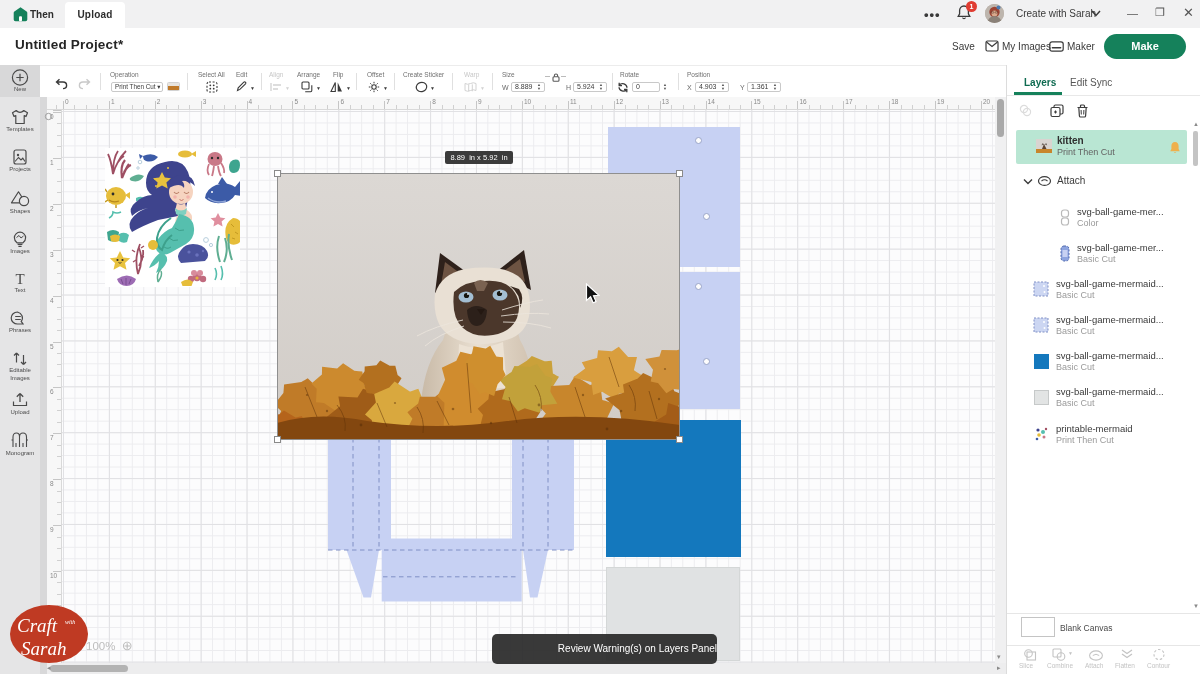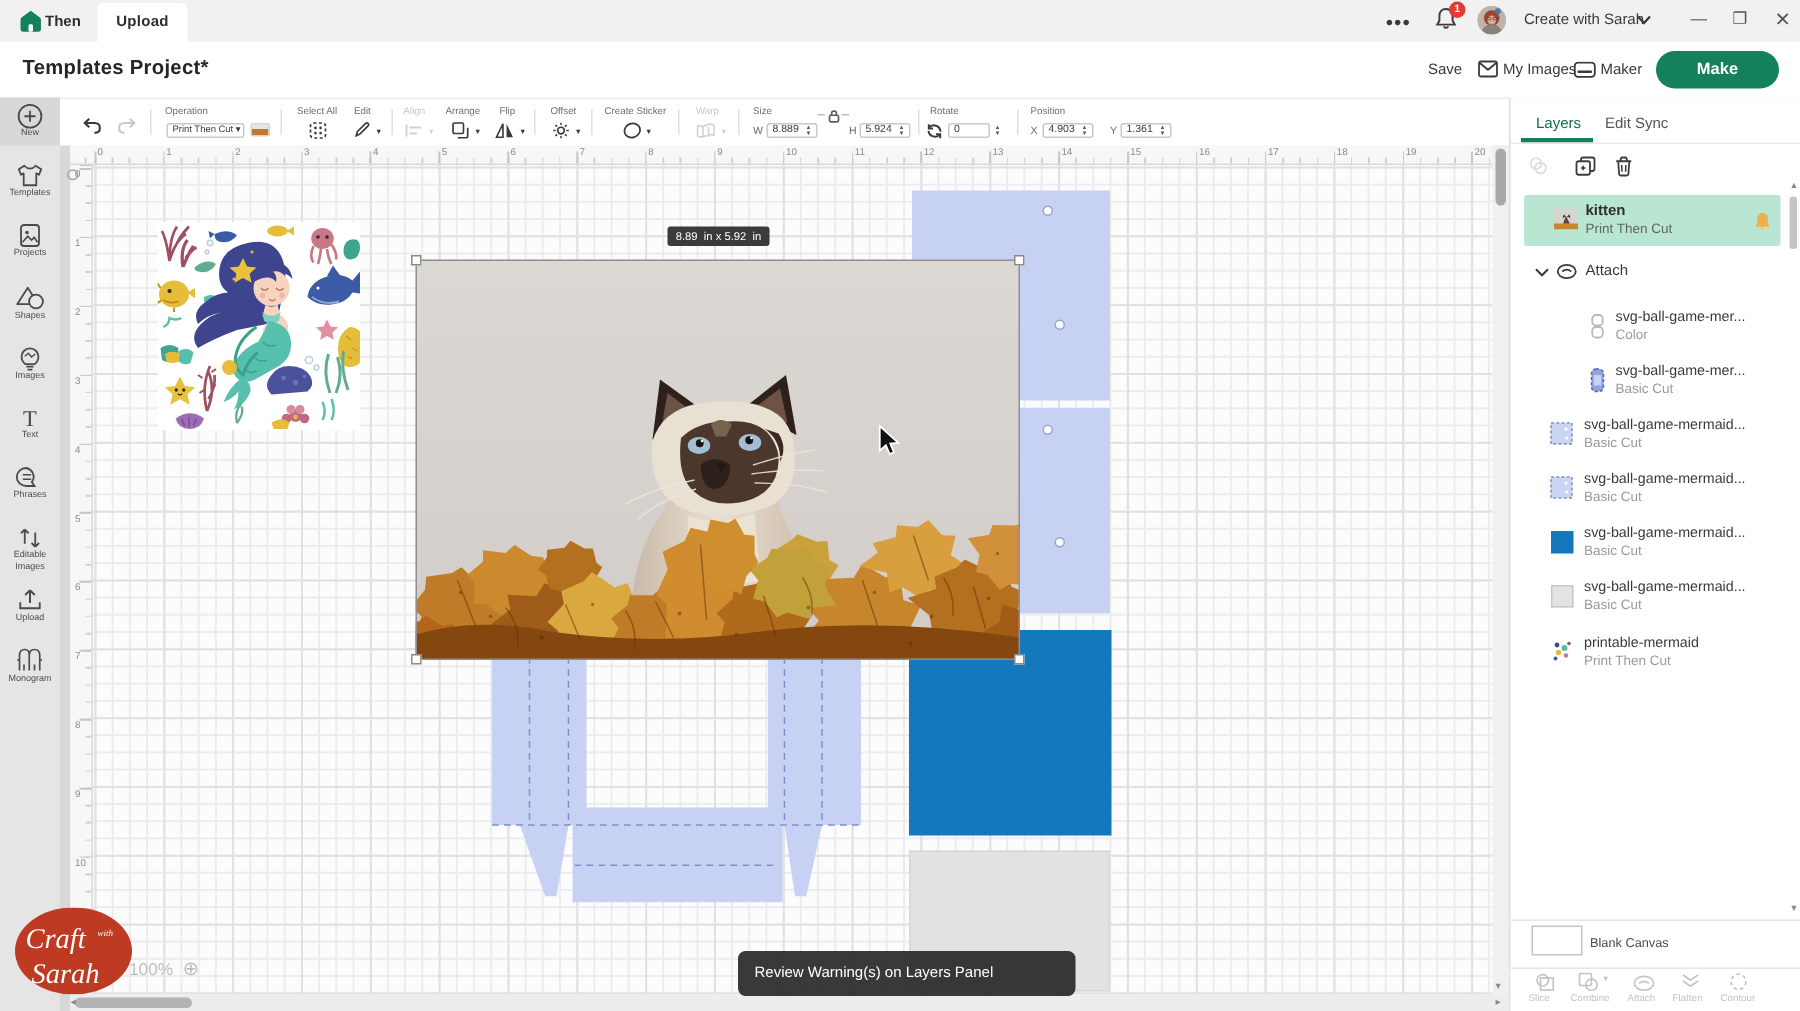--- a/index.html
+++ b/index.html
@@ -62,21 +62,21 @@
   #vsb-thumb { position:absolute; left:997px; top:99px; width:7px; height:38px; background:#a9a9a9; border-radius:4px; }
   #hsb { position:absolute; left:47px; top:663px; width:959px; height:11px; background:#ededee; }
   #hsb-thumb { position:absolute; left:50px; top:665px; width:78px; height:7px; background:#b3b3b3; border-radius:4px; }
 
   
   #rpanel { position:absolute; left:1006px; top:65px; width:194px; height:609px; background:#fff; border-left:1px solid #dcdcdc; }
   .lname { font-size:9.5px; color:#3a3a3a; }
   .lsub  { font-size:9px; color:#9a9a9a; }
 
   
-  #toast { position:absolute; left:492px; top:634px; width:225px; height:30px; background:#2b2b2bee; border-radius:5px; color:#fff; font-size:10px; line-height:30px; padding-left:11px; }
+  #toast { position:absolute; left:492px; top:634px; width:225px; height:30px; background:#2b2b2bee; border-radius:5px; color:#fff; font-size:10px; line-height:30px; padding-left:11px;text-align:right; }
   #logo { position:absolute; left:10px; top:605px; width:78px; height:58px; }
   #zoomctl { position:absolute; left:86px; top:638px; font-size:11.5px; color:#bdbdbd; }
 </style>
 </head>
 <body>
 <div id="app">
 
   <div id="topbar"></div>
   <div id="tab-canvas">Upload</div>
   <svg class="abs" style="left:12px;top:6px" width="17" height="17" viewBox="0 0 17 17">
@@ -103,21 +103,21 @@
   </div>
   <div id="uname">Create with Sarah</div>
   <svg class="abs" style="left:1091px;top:10px" width="10" height="7" viewBox="0 0 10 7">
       <path d="M1 1 L5 5.4 L9 1" fill="none" stroke="#3a3a3a" stroke-width="1.5"></path>
     </svg>
   <div class="winbtn" style="left:1127px;">—</div>
   <div class="winbtn" style="left:1155px;top:6px;">❐</div>
   <div class="winbtn" style="left:1183px;font-size:13px;top:5px;">✕</div>
 
   <div id="titlebar"></div>
-  <div id="proj-title">Templates Project*</div>
+  <div id="proj-title">Untitled Project*</div>
   <div class="tb-act" style="left:952px;">Save</div>
   <svg class="abs" style="left:985px;top:40px" width="14" height="12" viewBox="0 0 14 12">
       <rect x="1" y="1" width="12" height="10" rx="1.5" fill="none" stroke="#3a3a3a" stroke-width="1.2"></rect>
       <path d="M1.5 2 L7 6.5 L12.5 2" fill="none" stroke="#3a3a3a" stroke-width="1.2"></path>
     </svg>
   <div class="tb-act" style="left:1002px;">My Images</div>
   <svg class="abs" style="left:1049px;top:41px" width="15" height="11" viewBox="0 0 15 11">
       <rect x="0.8" y="0.8" width="13.4" height="9.4" rx="2.2" fill="none" stroke="#3a3a3a" stroke-width="1.2"></rect>
       <path d="M3.4 6.8 L11.6 6.8" stroke="#3a3a3a" stroke-width="1.6" stroke-linecap="round"></path>
     </svg>
@@ -575,21 +575,21 @@
 
   <div id="vsb"></div>
   <div id="vsb-thumb"></div>
   <div id="hsb"></div>
   <div id="hsb-thumb"></div>
   <div class="abs" style="left:47px;top:664px;font-size:7px;color:#8a8a8a;">◂</div>
   <div class="abs" style="left:997px;top:664px;font-size:7px;color:#8a8a8a;">▸</div>
   <div class="abs" style="left:997px;top:653px;font-size:7px;color:#8a8a8a;">▾</div>
 
   <div id="rpanel">
-    <div style="position:absolute;left:17px;top:12px;font-size:10px;font-weight:400;color:#0f6b51;">Layers</div>
+    <div style="position:absolute;left:17px;top:12px;font-size:10px;font-weight:700;color:#0f6b51;">Layers</div>
     <div style="position:absolute;left:63px;top:12px;font-size:10px;color:#565656;">Edit Sync</div>
     <div style="position:absolute;left:7px;top:27px;width:48px;height:3px;background:#15815b;"></div>
     <div style="position:absolute;left:0;top:30px;width:194px;height:1px;background:#e8e8e8;"></div>
 
     <svg style="position:absolute;left:12px;top:39px" width="13" height="13" viewBox="0 0 13 13">
         <circle cx="5" cy="5" r="3.6" fill="none" stroke="#dcdcdc" stroke-width="1.2"></circle>
         <circle cx="8" cy="8" r="3.6" fill="none" stroke="#dcdcdc" stroke-width="1.2"></circle>
       </svg>
     <svg style="position:absolute;left:43px;top:39px" width="14" height="14" viewBox="0 0 14 14">
         <rect x="1" y="3.5" width="9" height="9" rx="1.5" fill="#fff" stroke="#3c3c3c" stroke-width="1.2"></rect>

